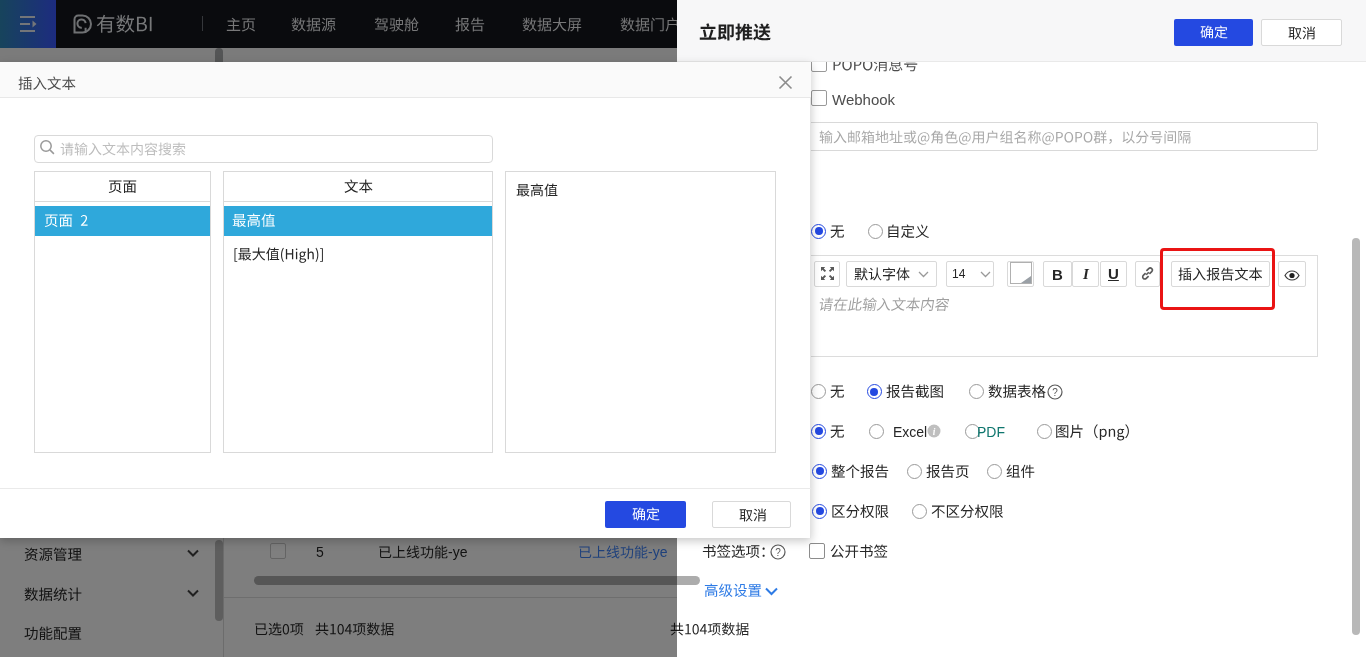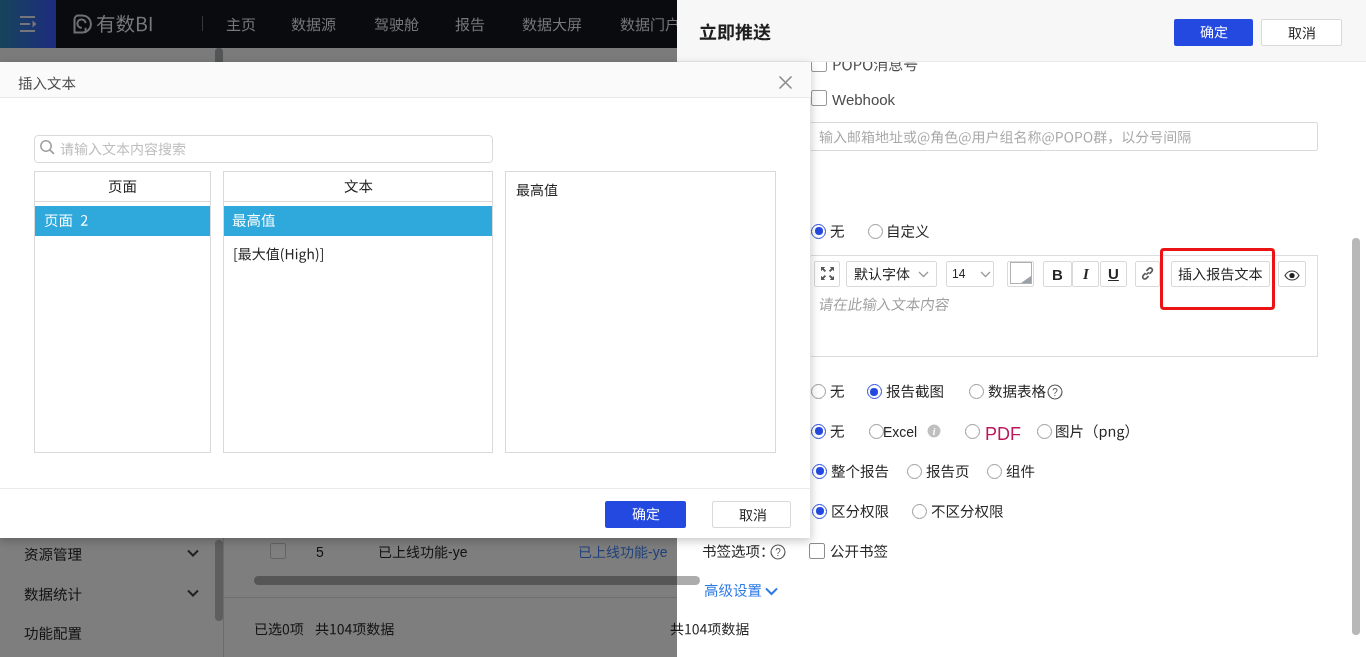--- a/index.html
+++ b/index.html
@@ -275,27 +275,27 @@
       </svg>
       <svg class="a" style="left:370px;top:384px" width="16" height="16" fill="none">
         <circle cx="8" cy="8" r="7" stroke="#595959" stroke-width="1.2"></circle>
         <text x="8" y="11.5" font-size="10" fill="#595959" text-anchor="middle" font-family="Liberation Sans">?</text>
       </svg>
       <div class="radio on" style="left:134px;top:423.5px"></div>
       <svg class="t" style="left:153px;top:423.5px;color:#262626;" width="14.5" height="14.5">
         <use href="#g65e0" transform="translate(0 12.76) scale(0.0145 -0.0145)"></use>
       </svg>
       <div class="radio" style="left:192.3px;top:423.5px"></div>
-      <div class="htext" style="left:206px;top:424px;font-size:14px;color:#262626">Excel</div>
+      <div class="htext" style="left:216px;top:424px;font-size:14px;color:#262626">Excel</div>
       <svg class="a" style="left:250px;top:424px" width="14" height="14">
         <circle cx="7" cy="7" r="6.5" fill="#bfbfbf"></circle>
         <text x="7" y="10.5" font-size="9.5" fill="#fff" text-anchor="middle" font-family="Liberation Serif" font-weight="bold" font-style="italic">i</text>
       </svg>
       <div class="radio" style="left:288.2px;top:423.5px"></div>
-      <div class="htext" style="left:308px;top:424px;font-size:18px;color:#be185d">PDF</div>
+      <div class="htext" style="left:300px;top:424px;font-size:14px;color:#0f766e">PDF</div>
       <div class="radio" style="left:359.8px;top:423.5px"></div>
       <svg class="t" style="left:378px;top:423.5px;color:#262626;" width="84.01" height="14.5">
         <use href="#g56fe" transform="translate(0 12.76) scale(0.0145 -0.0145)"></use>
         <use href="#g7247" transform="translate(14.5 12.76) scale(0.0145 -0.0145)"></use>
         <use href="#gff08" transform="translate(29 12.76) scale(0.0145 -0.0145)"></use>
         <use href="#g70" transform="translate(43.5 12.76) scale(0.0145 -0.0145)"></use>
         <use href="#g6e" transform="translate(52.49 12.76) scale(0.0145 -0.0145)"></use>
         <use href="#g67" transform="translate(61.34 12.76) scale(0.0145 -0.0145)"></use>
         <use href="#gff09" transform="translate(69.51 12.76) scale(0.0145 -0.0145)"></use>
       </svg>

